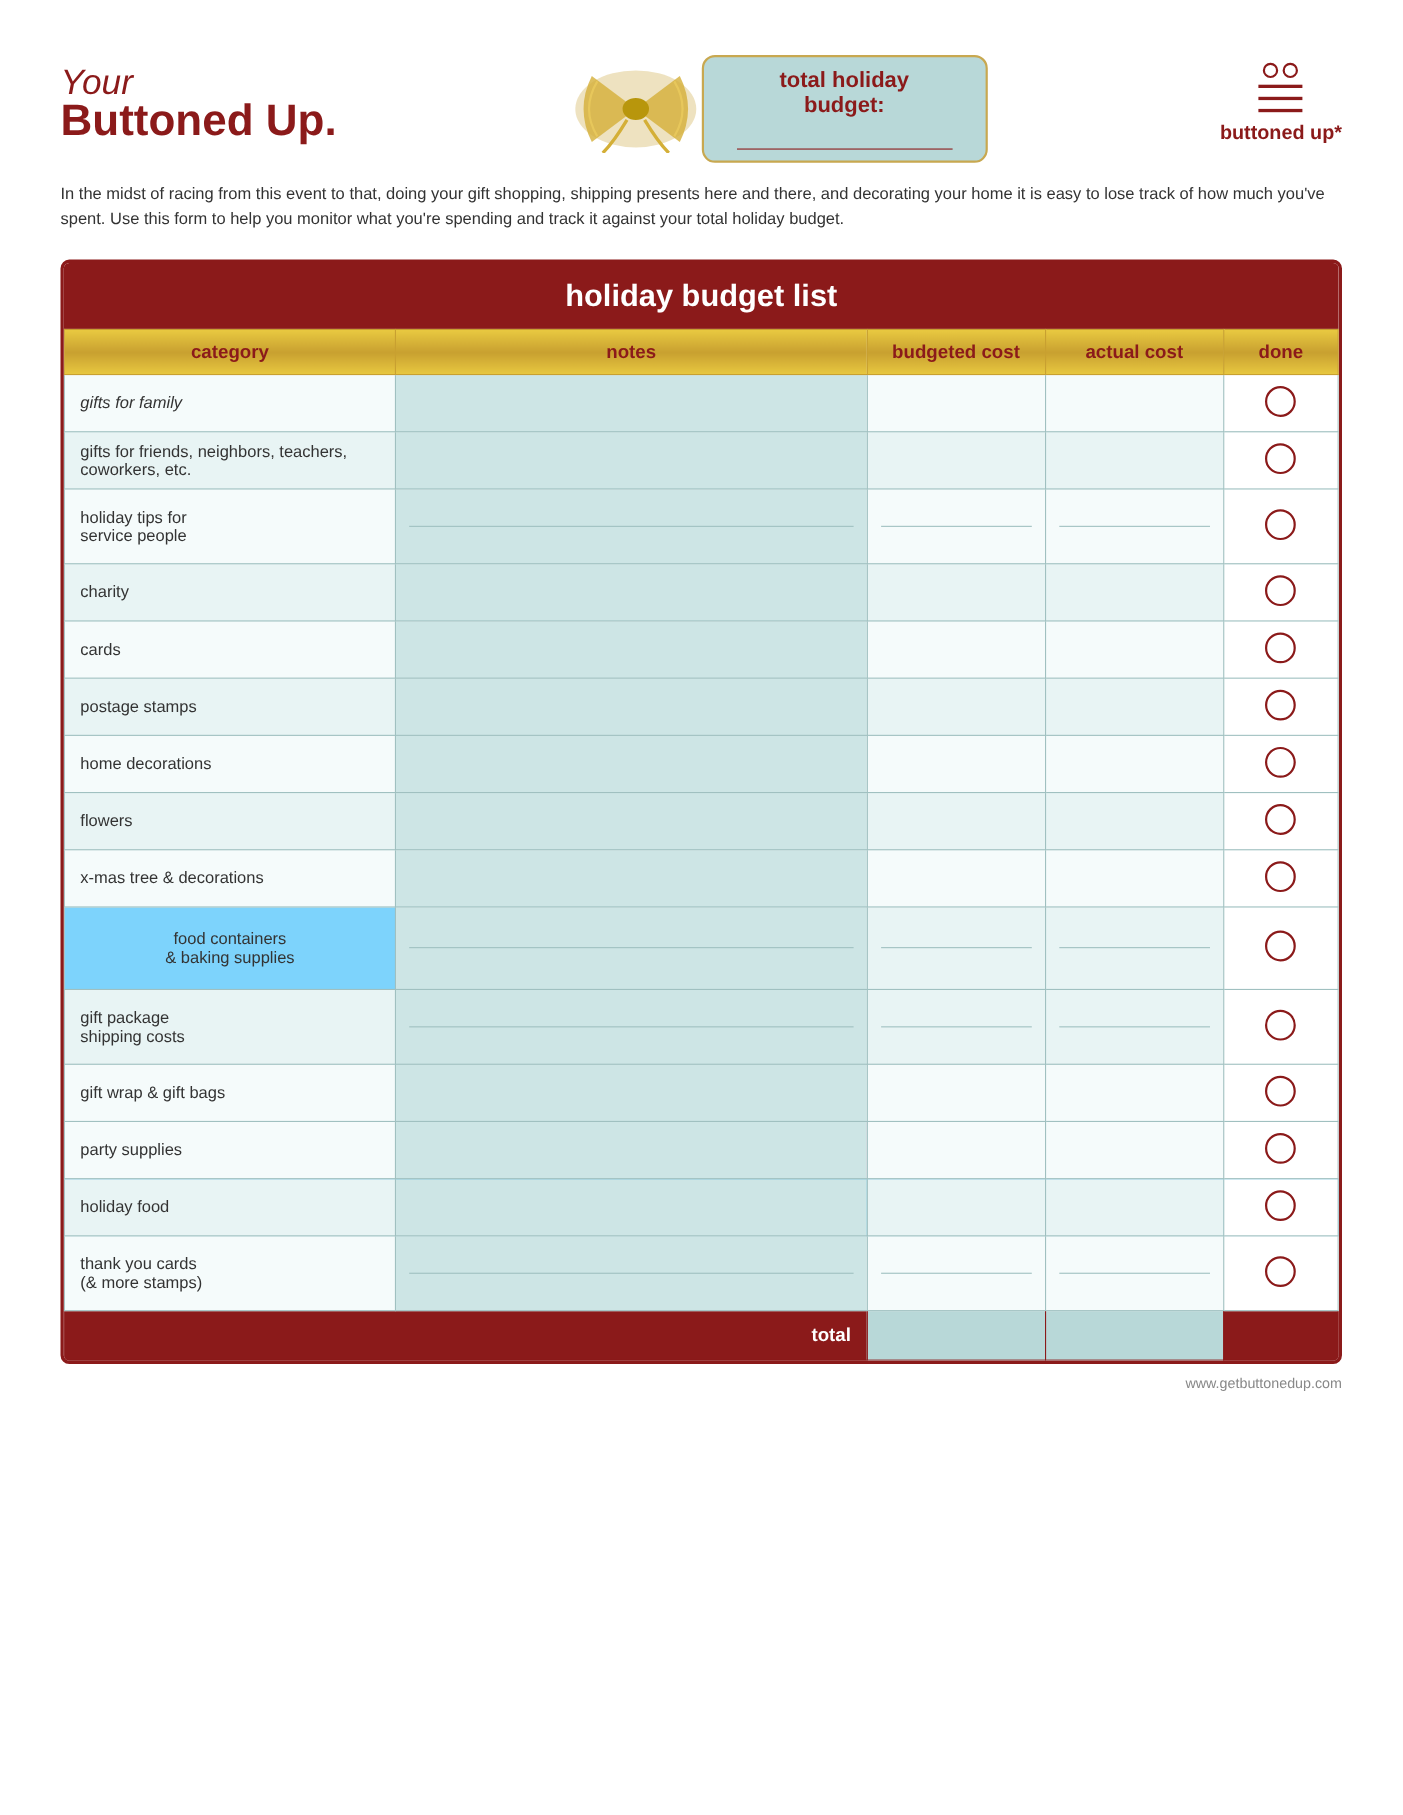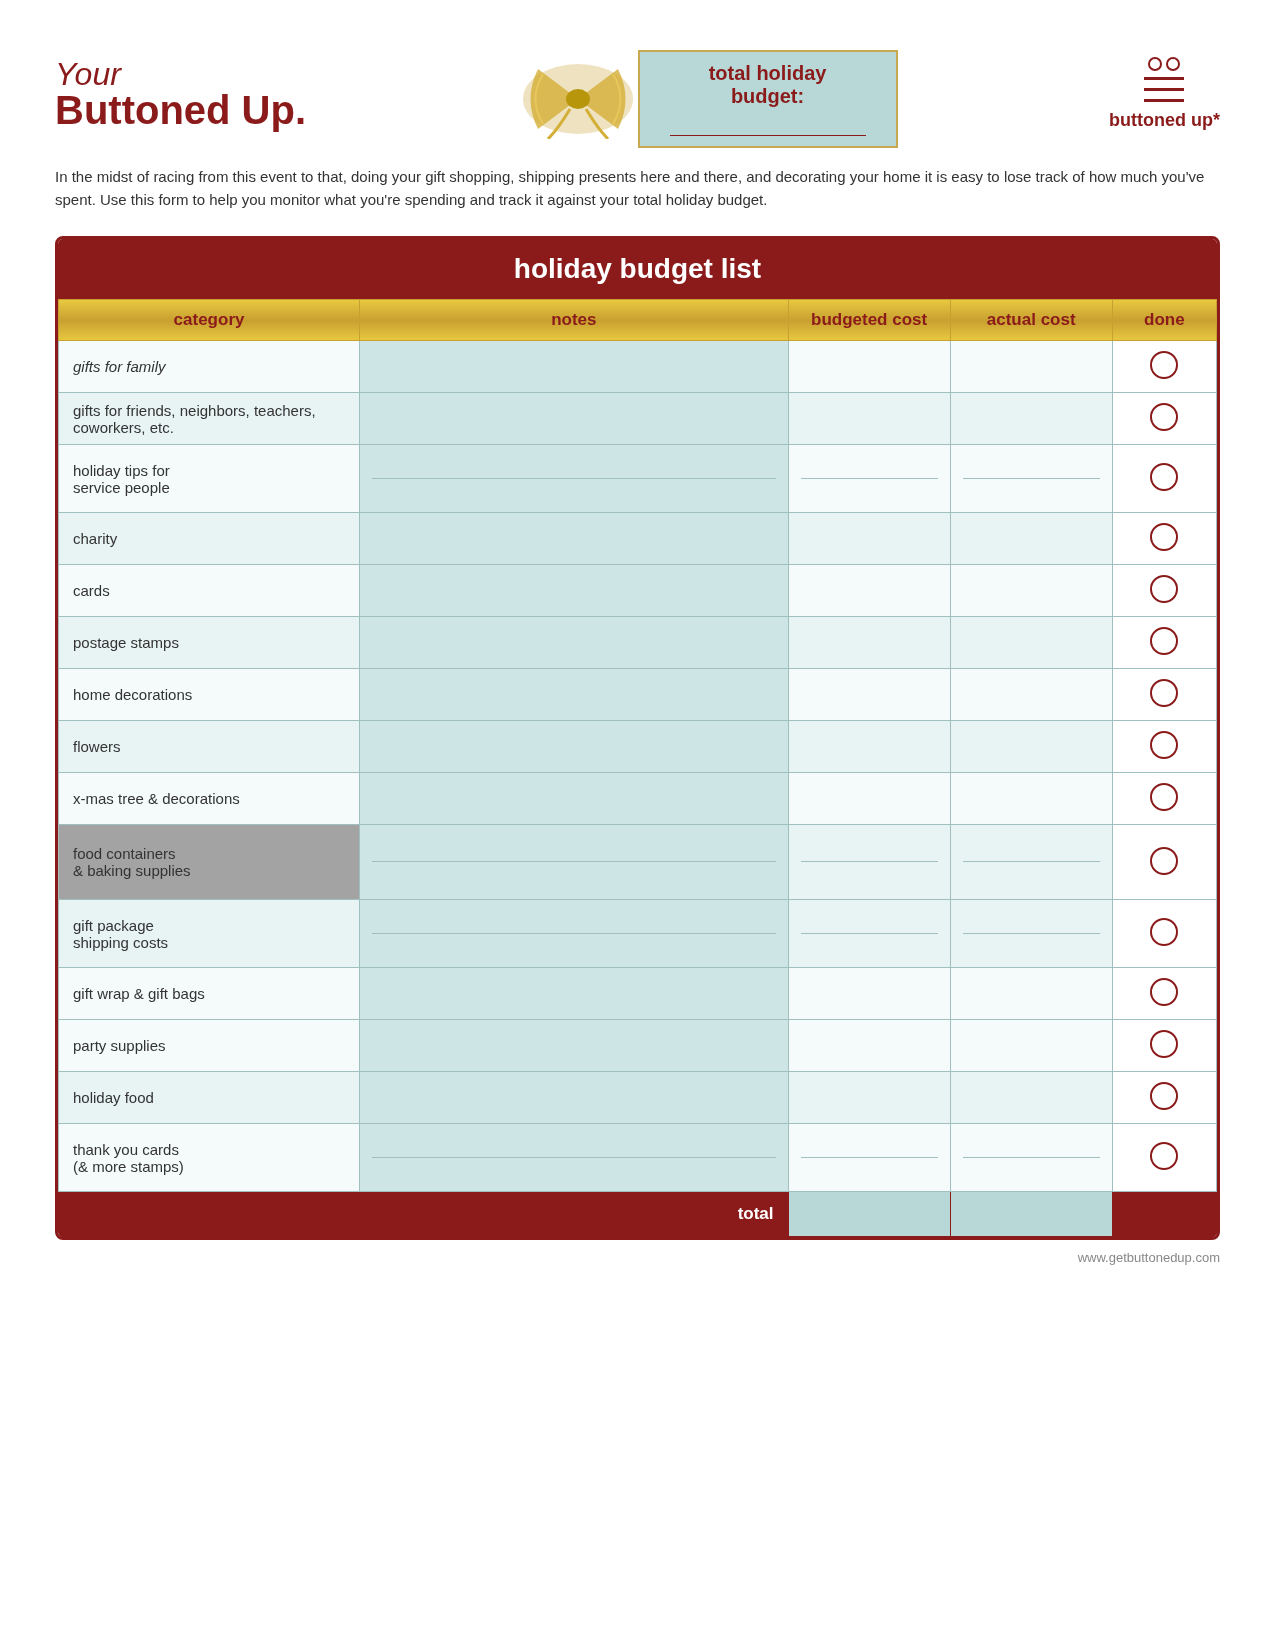--- a/index.html
+++ b/index.html
@@ -60,21 +60,21 @@
 
     .bow-svg {
       width: 120px;
       height: 80px;
     }
 
     
     .total-budget-box {
       background: #b8d8d8;
       border: 2px solid #c8a850;
-      border-radius: 0;
+      border-radius: 12px;
       padding: 10px 30px;
       text-align: center;
       width: 260px;
     }
 
     .total-budget-label {
       font-size: 20px;
       color: #8B1A1A;
       font-weight: bold;
     }
@@ -420,21 +420,21 @@
         
       </td>
       <td style="height:52px; border:1px solid #a0c0c0; background:#f5fbfb;">
         
       </td>
       <td style="height:52px; text-align:center; border:1px solid #a0c0c0; background:#fff; vertical-align:middle;">
         <span style="display:inline-block;width:28px;height:28px;border:2.5px solid #8B1A1A;border-radius:50%;background:#fff;"></span>
       </td>
     </tr>
           <tr style="background: rgb(232, 244, 244);">
-      <td style="height:68px; vertical-align:middle; border:1px solid #a0c0c0; padding:20px 14px; font-size:15px; color:#333; background:#a3a3a3;">
+      <td style="height:68px; vertical-align:middle; border:1px solid #a0c0c0; padding:20px 14px; font-size:15px; color:#333; background:#7dd3fc;text-align:center;">
         food containers<br>&amp; baking supplies
       </td>
       <td style="height:68px; border:1px solid #a0c0c0; background:#cde5e5;">
         <div style="height:50%;border-bottom:1px solid #a0c0c0;"></div>
               <div style="height:50%;"></div>
       </td>
       <td style="height:68px; border:1px solid #a0c0c0; background:#e8f4f4;">
         <div style="height:50%;border-bottom:1px solid #a0c0c0;"></div>
               <div style="height:50%;"></div>
       </td>

